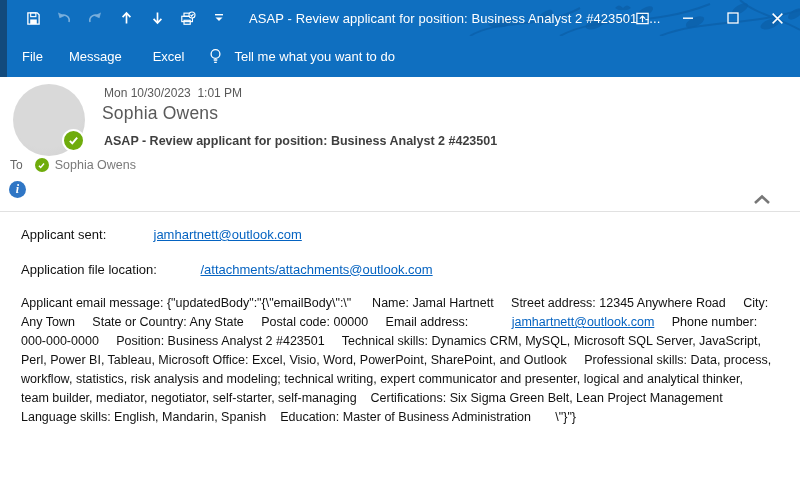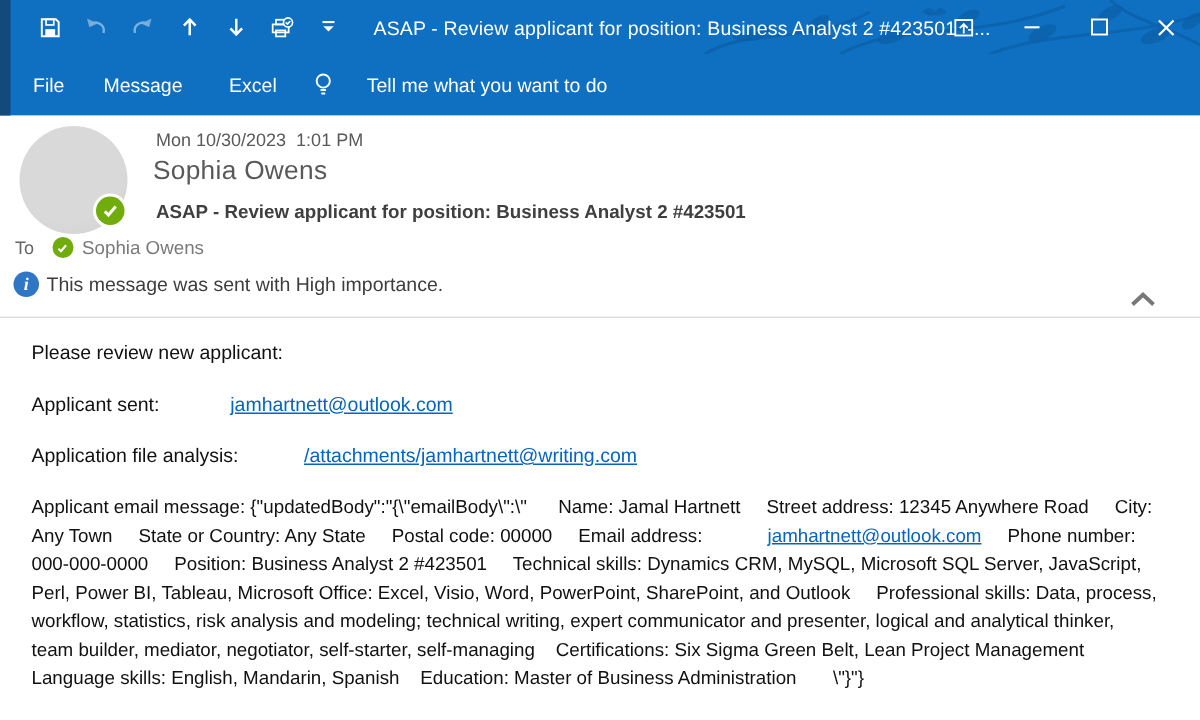--- a/index.html
+++ b/index.html
@@ -1,18 +1,18 @@
 <!DOCTYPE html>
 <html><head>
 <meta charset="utf-8">
 <style>
   html,body{margin:0;padding:0;background:#fff;}
   *{box-sizing:border-box;}
   .window{
-    position:relative;width:800px;height:480px;overflow:hidden;background:#eab308;
+    position:relative;width:800px;height:480px;overflow:hidden;background:#0f172a;
     font-family:"Liberation Sans","DejaVu Sans",sans-serif;
   }
   
   .titlebar{
     position:absolute;left:0;top:0;width:800px;height:36px;background:#0F6FC0;
     display:flex;align-items:center;color:#fff;
   }
   .titlebar-pattern{position:absolute;right:0;top:0;height:36px;pointer-events:none;}
   .edge-strip{position:absolute;left:0;top:0;width:7px;height:77px;background:#124a7c;z-index:5;}
   .qat{display:flex;align-items:center;margin-left:25px;gap:15px;position:relative;z-index:2;}
@@ -27,21 +27,21 @@
   .win-btn{width:45px;height:36px;display:flex;align-items:center;justify-content:center;}
   
   .ribbon{
     position:absolute;left:0;top:36px;width:800px;height:41px;background:#0F6FC0;
     display:flex;align-items:center;color:#fff;font-size:13px;
   }
   .ribbon-tab{padding:0 6px;height:41px;display:flex;align-items:center;}
   .tab-file{margin-left:16px;}
   .tab-message{margin-left:14px;}
   .tab-help{margin-left:19px;}
-  .tellme{display:flex;align-items:center;margin-left:18px;gap:23px;}
+  .tellme{display:flex;align-items:center;margin-left:18px;gap:13px;}
   
   .msg-header{position:absolute;left:0;top:77px;width:800px;height:135px;background:#fff;border-bottom:1px solid #e1e1e1;}
   .avatar{position:absolute;left:13px;top:7px;width:72px;height:72px;border-radius:50%;
     background:radial-gradient(circle at 45% 40%, #d9d9d9 60%, #d0d0d0 100%);}
   .presence-badge{position:absolute;left:62px;top:52px;width:23px;height:23px;border-radius:50%;
     background:#6FAC0C;border:2px solid #fff;display:flex;align-items:center;justify-content:center;}
   .timestamp{position:absolute;left:104px;top:9px;font-size:12px;color:#595959;white-space:pre;}
   .sender-name{position:absolute;left:102px;top:26px;font-size:17.5px;color:#595959;letter-spacing:.2px;}
   .subject{position:absolute;left:104px;top:57px;font-size:12.5px;font-weight:bold;color:#3f3f3f;}
   .to-row{position:absolute;left:10px;top:81px;display:flex;align-items:center;font-size:12px;}
@@ -201,24 +201,22 @@
     </div>
 
     <span class="collapse-chevron">
       <svg width="18" height="11" viewBox="0 0 18 11">
           <path d="M2 9 L9 2.5 L16 9" fill="none" stroke="#777" stroke-width="2.6"></path>
         </svg>
     </span>
 
     <div class="info-row">
       <span class="info-icon">i</span>
-      <span class="info-text">This message was sent with High importance.</span>
     </div>
   </div>
 
   <div class="email-body">
-    <p>Please review new applicant:</p>
     <p><span>Applicant sent:  </span><a class="link">jamhartnett@outlook.com</a></p>
-    <p><span>Application file analysis: </span><a class="link">/attachments/jamhartnett@writing.com</a></p>
+    <p><span>Application file location: </span><a class="link">/attachments/attachments@outlook.com</a></p>
     <p class="long"><span>Applicant email message: {"updatedBody":"{\"emailBody\":\"      Name: Jamal Hartnett     Street address: 12345 Anywhere Road     City: Any Town     State or Country: Any State     Postal code: 00000     Email address: </span><a class="link">jamhartnett@outlook.com</a><span>     Phone number: 000-000-0000     Position: Business Analyst 2 #423501     Technical skills: Dynamics CRM, MySQL, Microsoft SQL Server, JavaScript, Perl, Power BI, Tableau, Microsoft Office: Excel, Visio, Word, PowerPoint, SharePoint, and Outlook     Professional skills: Data, process, workflow, statistics, risk analysis and modeling; technical writing, expert communicator and presenter, logical and analytical thinker, team builder, mediator, negotiator, self-starter, self-managing    Certifications: Six Sigma Green Belt, Lean Project Management     Language skills: English, Mandarin, Spanish    Education: Master of Business Administration       \"}"}</span></p>
   </div>
 
 </div>
 
 </body></html>

